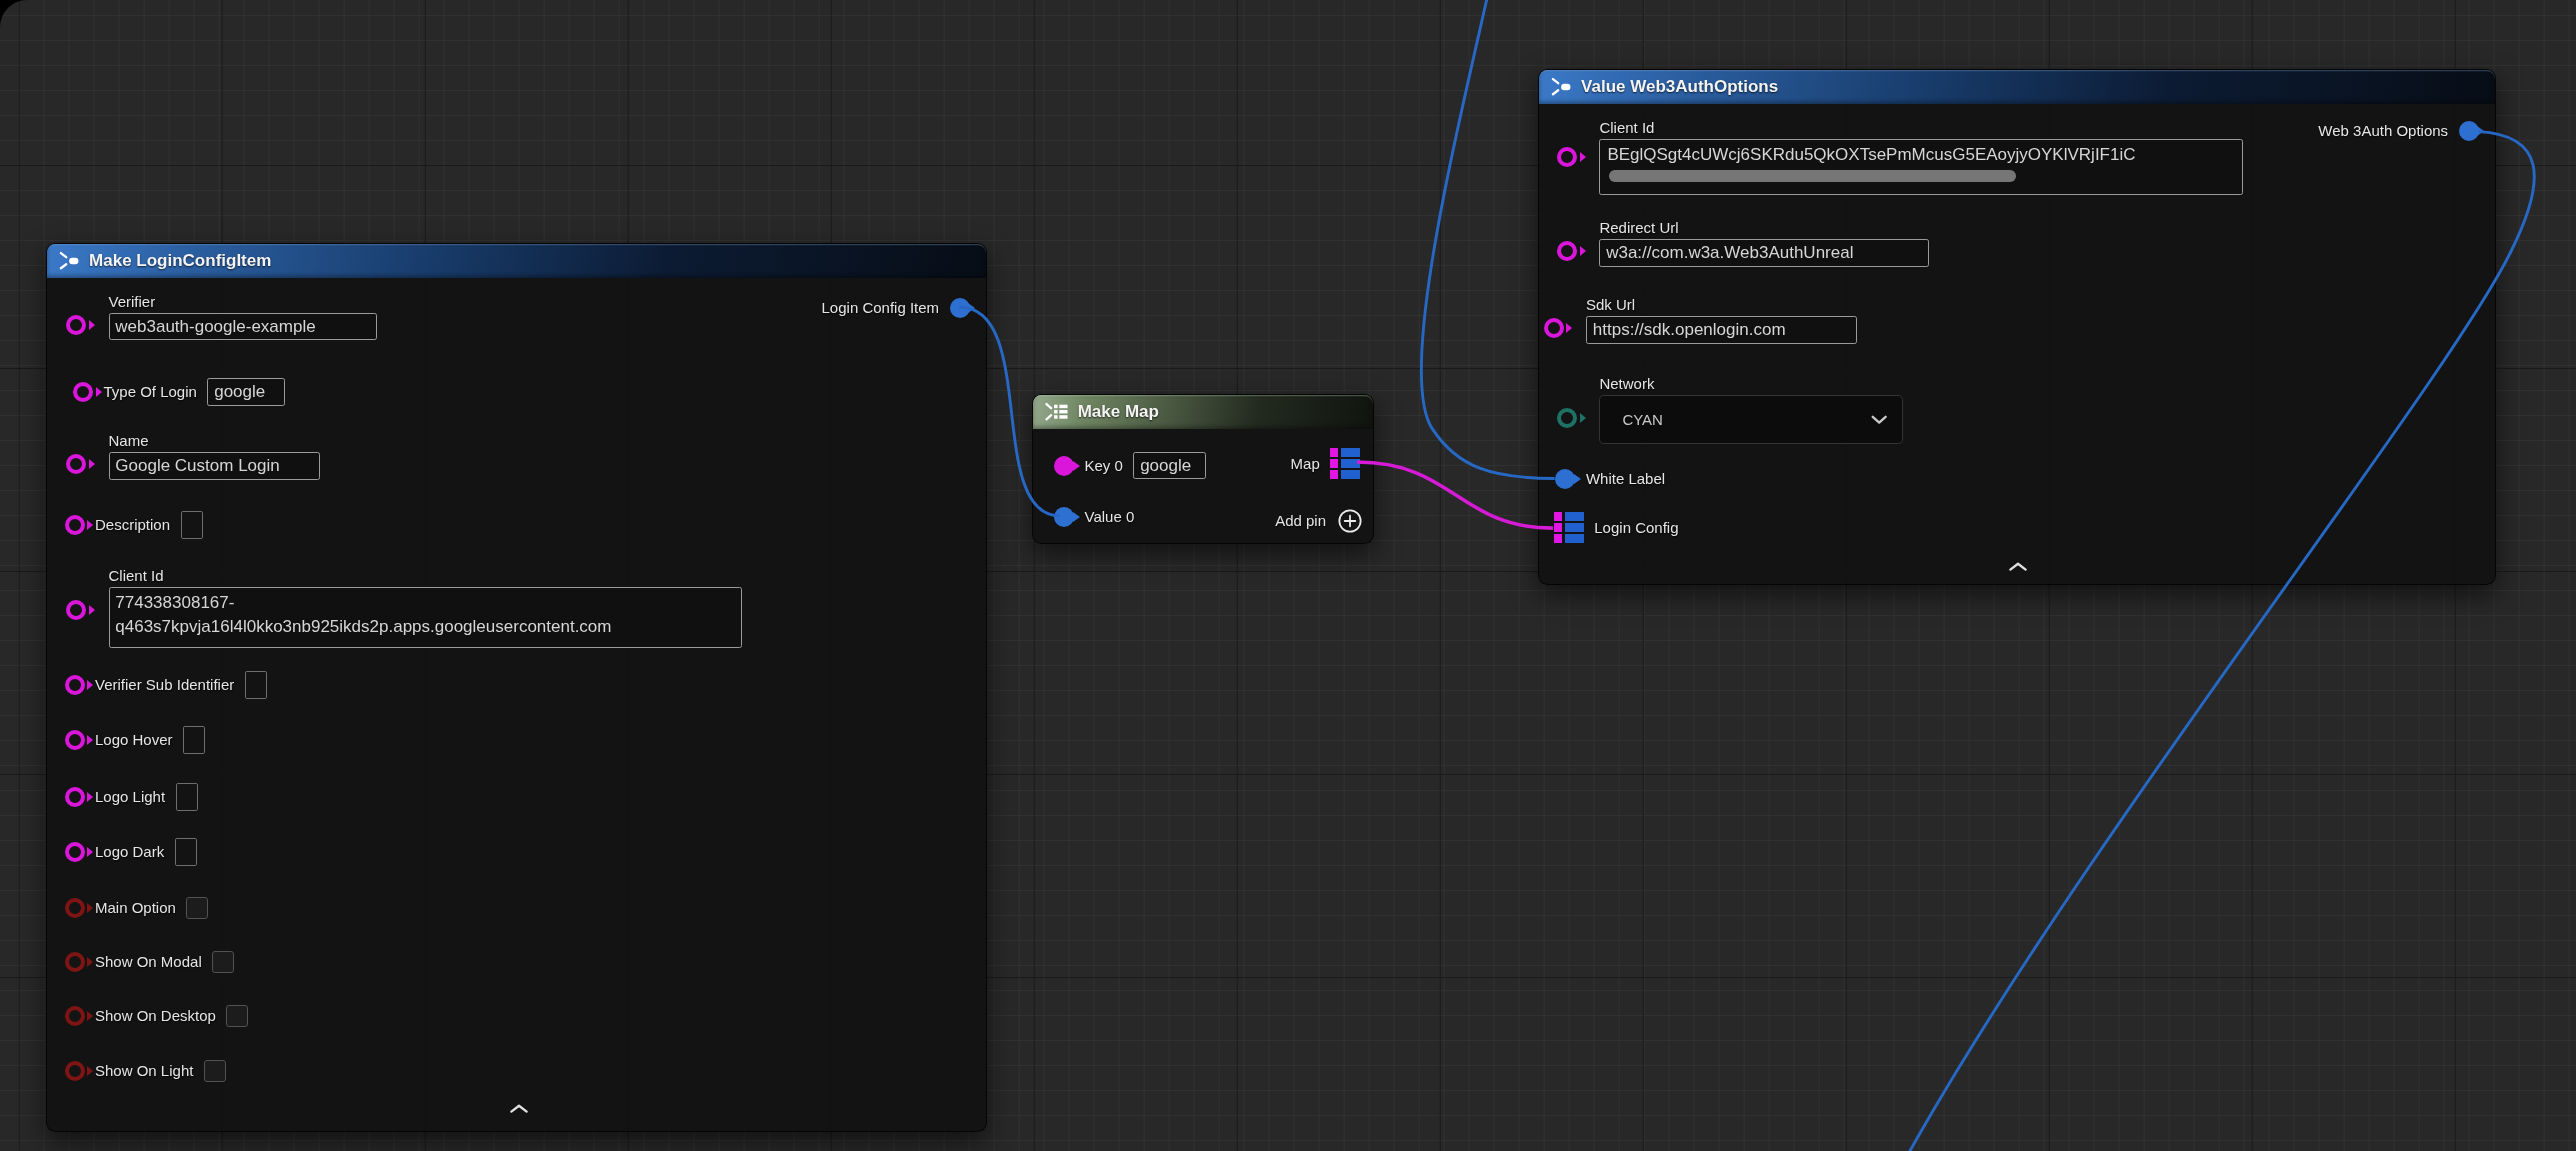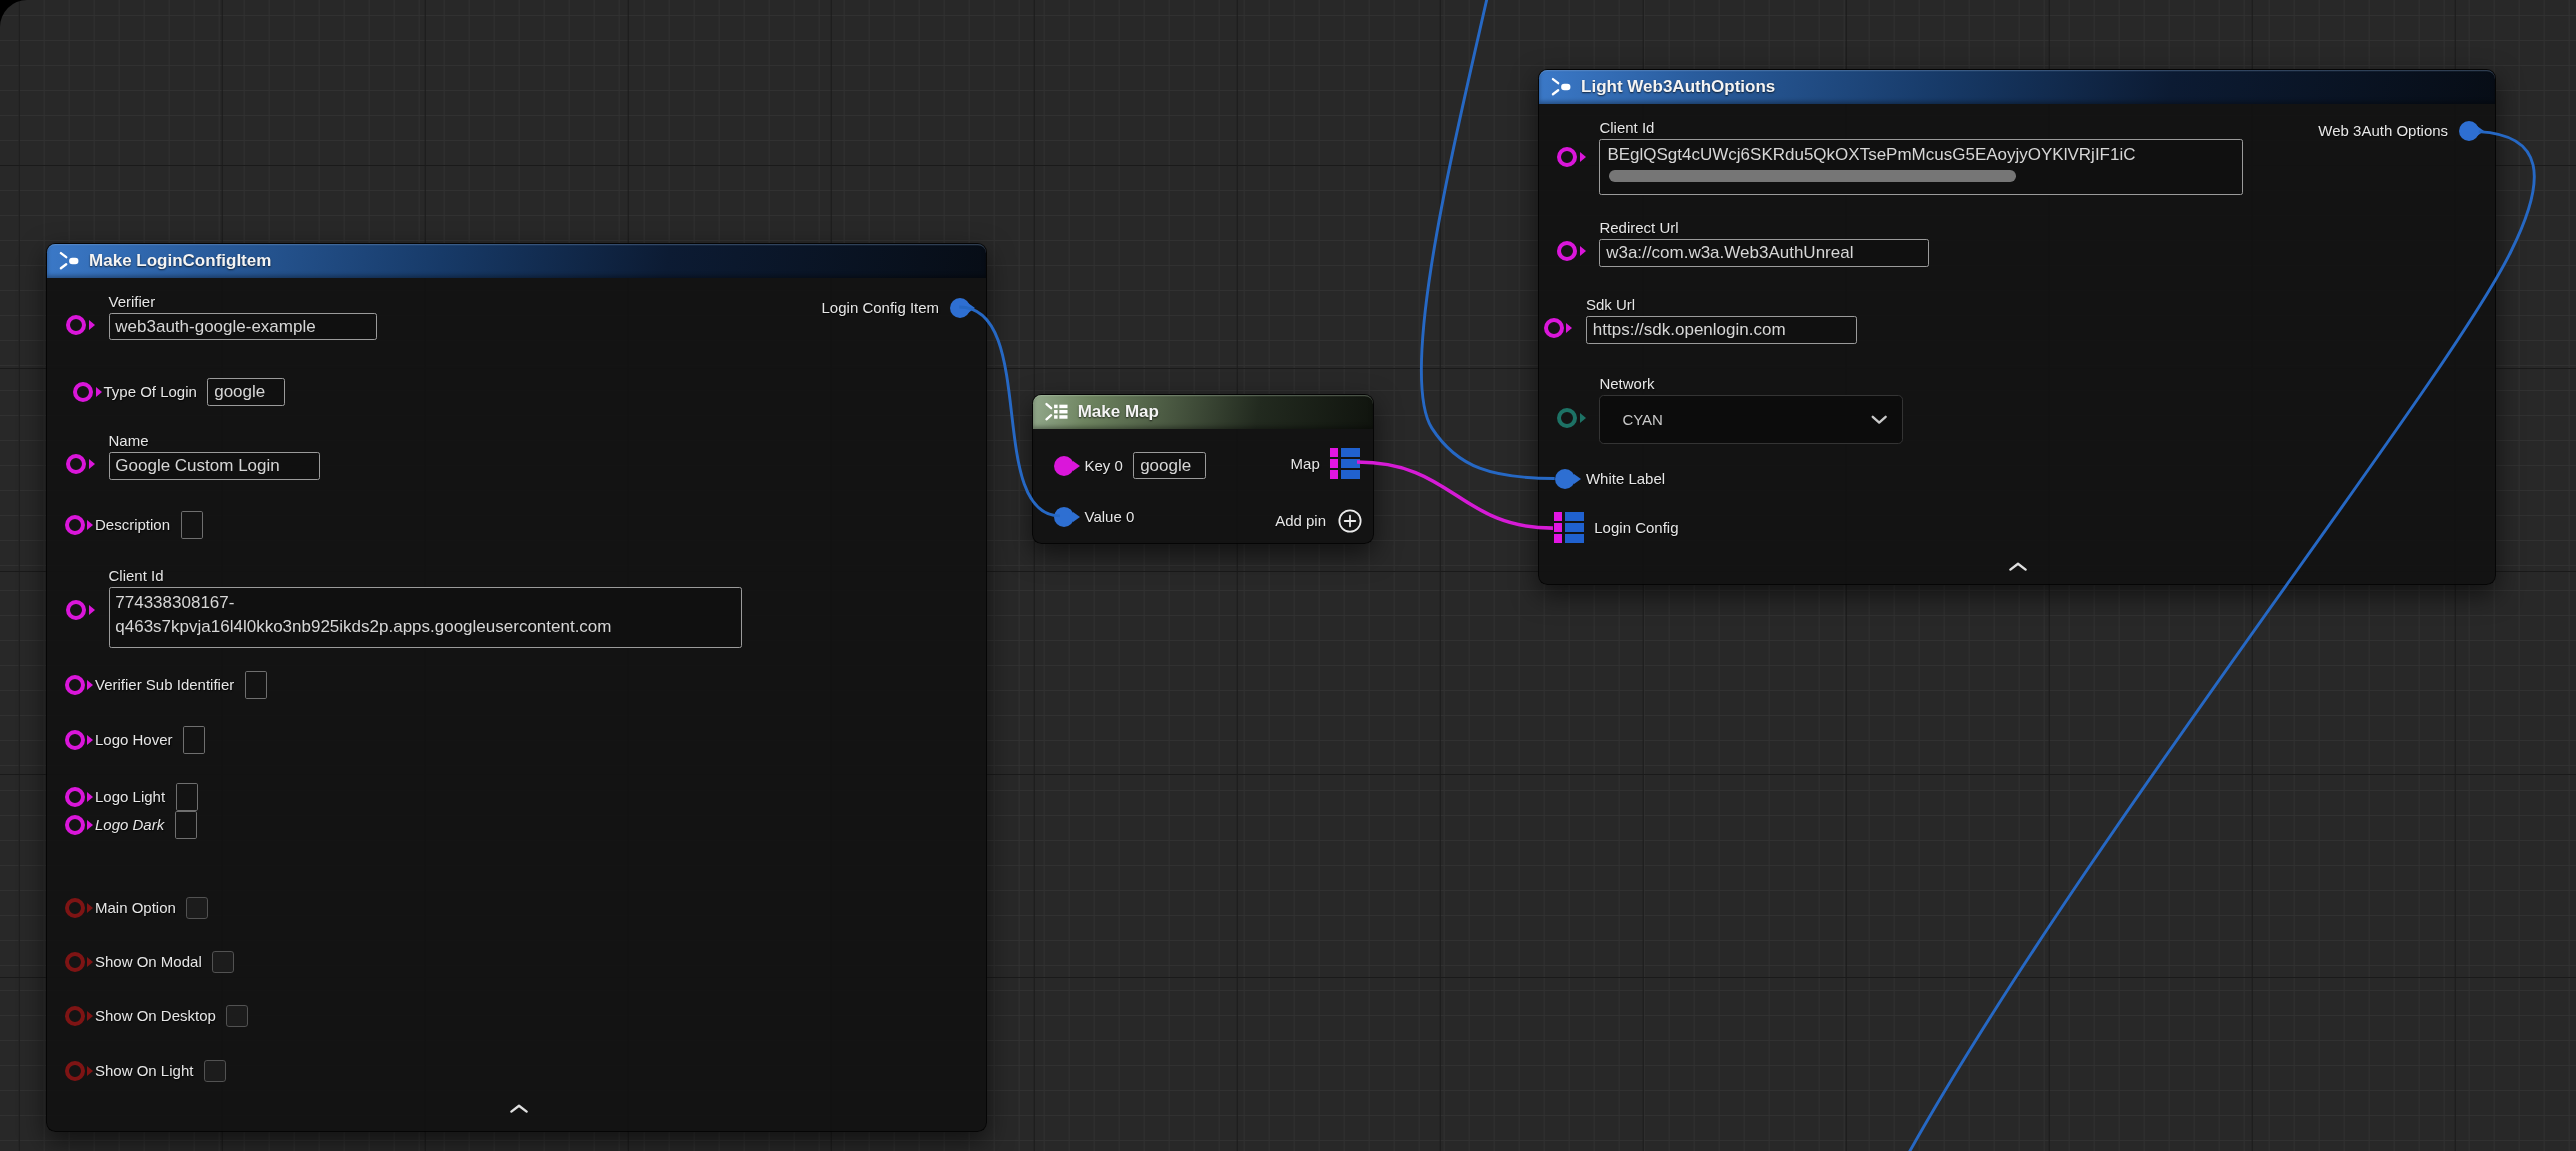--- a/index.html
+++ b/index.html
@@ -146,21 +146,21 @@
       <span class="plabel">Logo Hover</span>
       <span class="sbox"></span>
     </div>
 
     <div class="row" style="left:17.5px;top:538px;">
       <span class="pin hollow string"></span>
       <span class="plabel">Logo Light</span>
       <span class="sbox"></span>
     </div>
 
-    <div class="row" style="left:17.5px;top:566px;font-style:italic;">
+    <div class="row" style="left:17.5px;top:593px;">
       <span class="pin hollow string"></span>
       <span class="plabel">Logo Dark</span>
       <span class="sbox"></span>
     </div>
 
     <div class="row" style="left:17.5px;top:649px;">
       <span class="pin hollow bool"></span>
       <span class="plabel">Main Option</span>
       <span class="checkbox"></span>
     </div>
@@ -241,21 +241,21 @@
   </div>
 
   <div class="node" style="left:1538px;top:69px;width:956px;height:514px;">
     <div class="nheader blue">
       <span class="hicon">
         <svg width="23.4" height="23.4" viewBox="0 0 40 40">
           <path d="M5,7 L14,14 M5,33 L14,26" stroke="#ffffff" stroke-width="4" stroke-linecap="round" fill="none"></path>
           <rect x="19" y="15" width="16" height="11" rx="5.5" fill="#ffffff"></rect>
         </svg>
       </span>
-      <span class="ntitle">Light Web3AuthOptions</span>
+      <span class="ntitle">Value Web3AuthOptions</span>
     </div>
 
     <div class="row out" style="top:46px;right:16.4px;justify-content:flex-end;">
       <span class="plabel">Web 3Auth Options</span>
       <span class="pin solid object"></span>
     </div>
 
     <div class="stackrow" style="left:16.4px;top:49px;">
       <span class="pin hollow string" style="top:28px;"></span>
       <div class="stack">

